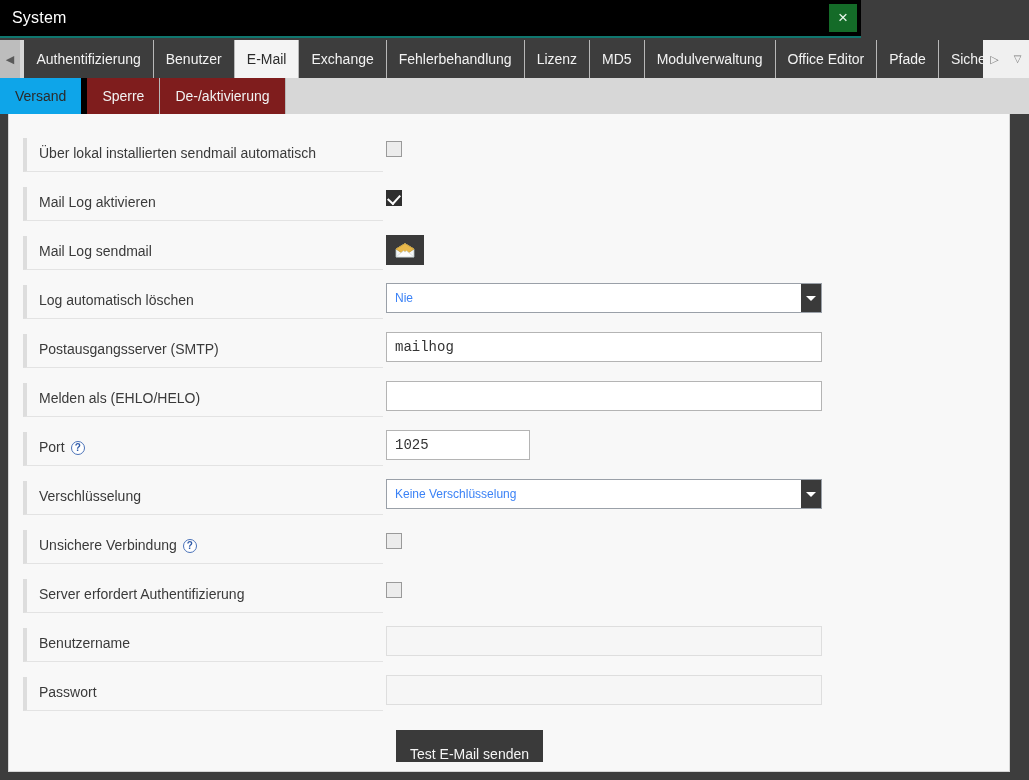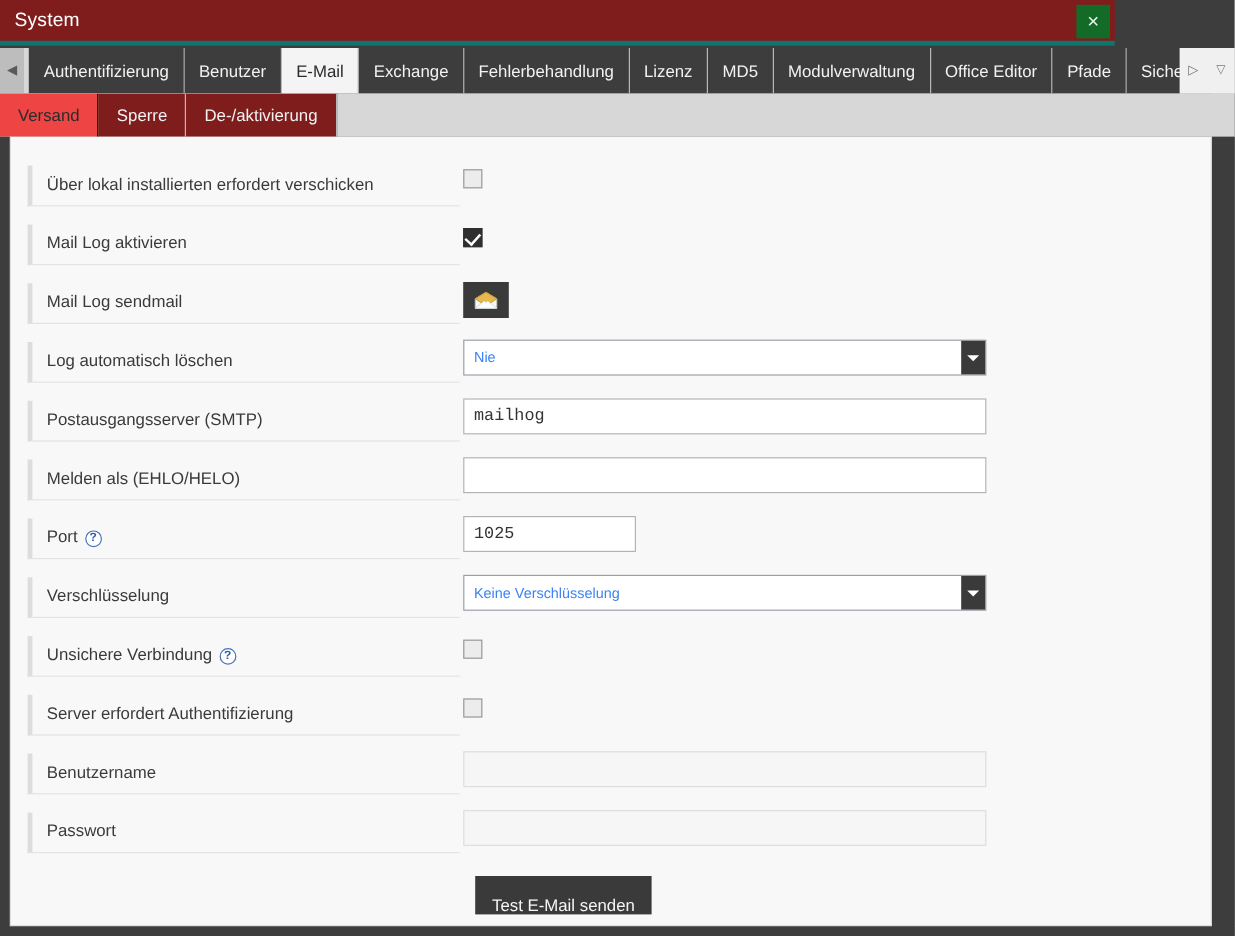--- a/index.html
+++ b/index.html
@@ -17,24 +17,24 @@
     position: relative;
     width: 1029px;
     height: 780px;
     background: #3d3d3d;
   }
 
   
   .titlebar {
     position: absolute;
     left: 0; top: 0;
-    width: 929px;
+    width: 861px;
     height: 38px;
-    background: #7f1d1d;
-    border-bottom: 4px solid #0f766e;
+    background: #000000;
+    border-bottom: 2px solid #0f766e;
   }
   .titlebar-text {
     position: absolute;
     left: 12px; top: 9px;
     font-size: 16px;
     color: #ffffff;
     letter-spacing: 0.2px;
   }
   .close-button {
     position: absolute;
@@ -127,23 +127,23 @@
     line-height: 36px;
     padding: 0 15px;
     background: #7f1d1d;
     color: #f2f2f2;
     font-size: 14px;
     border-right: 1px solid #b8b8b8;
     cursor: pointer;
     user-select: none;
   }
   .subtab.active {
-    background: #ef4444;
+    background: #0ea5e9;
     color: #2b2b2b;
-    border-right: 1px solid #000000;
+    border-right: 6px solid #000000;
   }
 
   
   .content {
     position: absolute;
     left: 8px; top: 114px;
     width: 1002px;
     height: 658px;
     background: #f8f8f8;
     border: 1px solid #d6d6d6;
@@ -339,21 +339,21 @@
     <div class="tab-nav-arrow down">▽</div>
   </div>
 
   <div class="subtabstrip">
     <div id="subtabs-host" style="display:inline-block;vertical-align:top;"><div class="subtab active"><span>Versand</span></div><div class="subtab"><span>Sperre</span></div><div class="subtab"><span>De-/aktivierung</span></div></div>
   </div>
 
   <div class="content">
     <div class="rows" id="rows-host">
         <div class="row">
-          <div class="row-label"><span>Über lokal installierten erfordert verschicken</span></div>
+          <div class="row-label"><span>Über lokal installierten sendmail automatisch</span></div>
           <div class="field">
             <div class="checkbox"></div>
           </div>
         </div>
         <div class="row">
           <div class="row-label"><span>Mail Log aktivieren</span></div>
           <div class="field">
             <div class="checkbox checked"></div>
           </div>
         </div>

